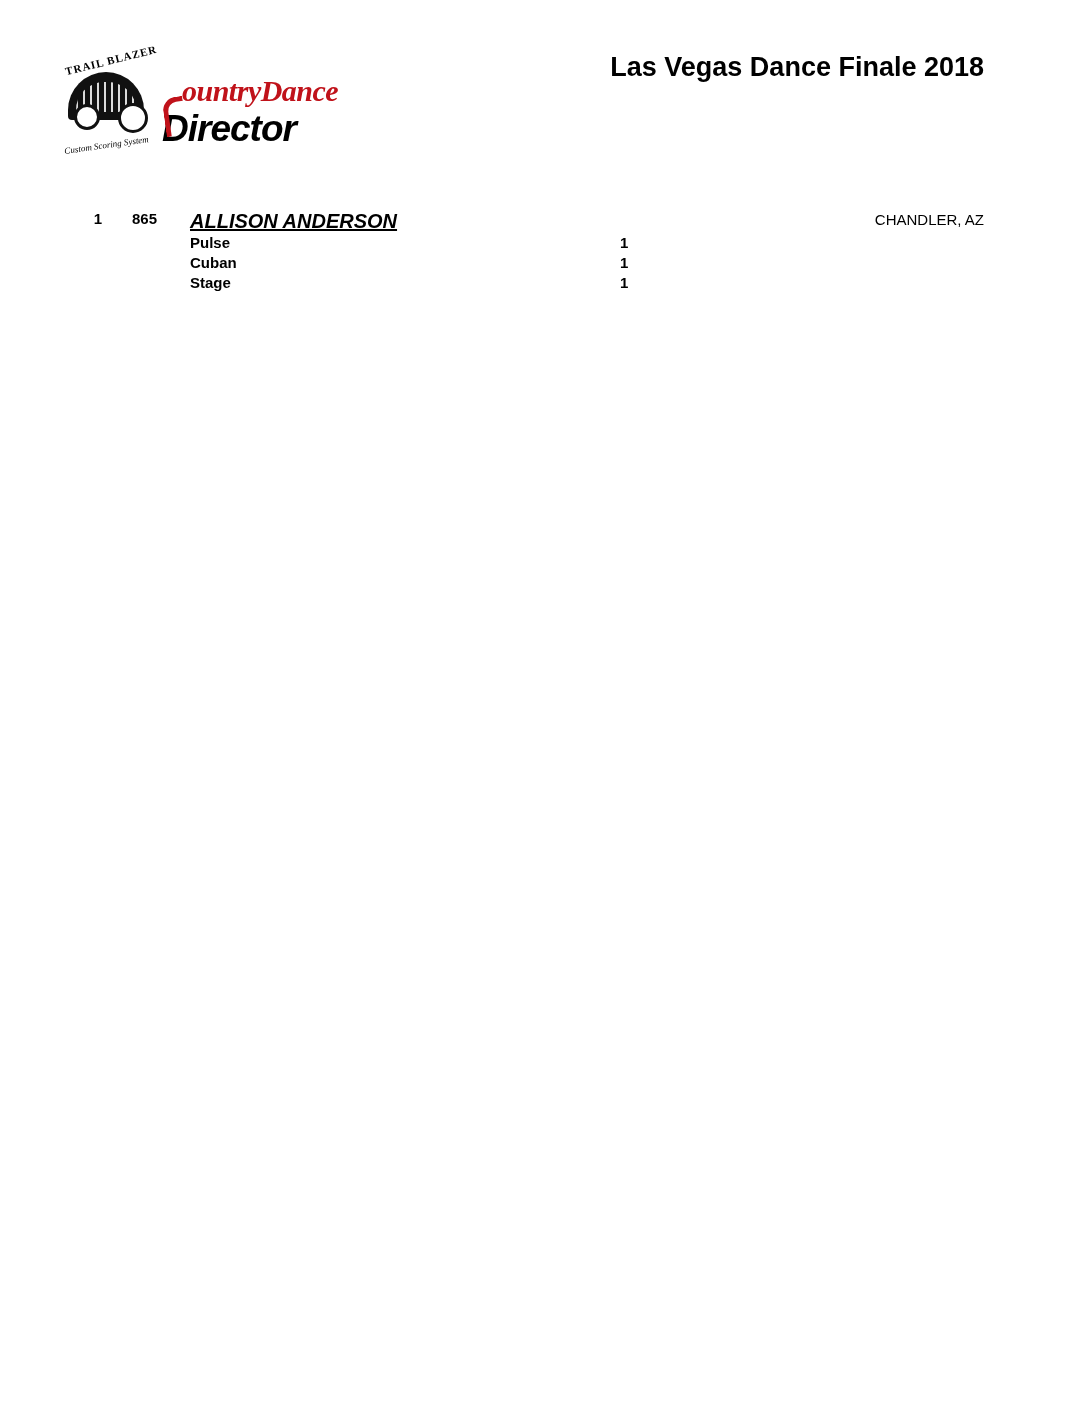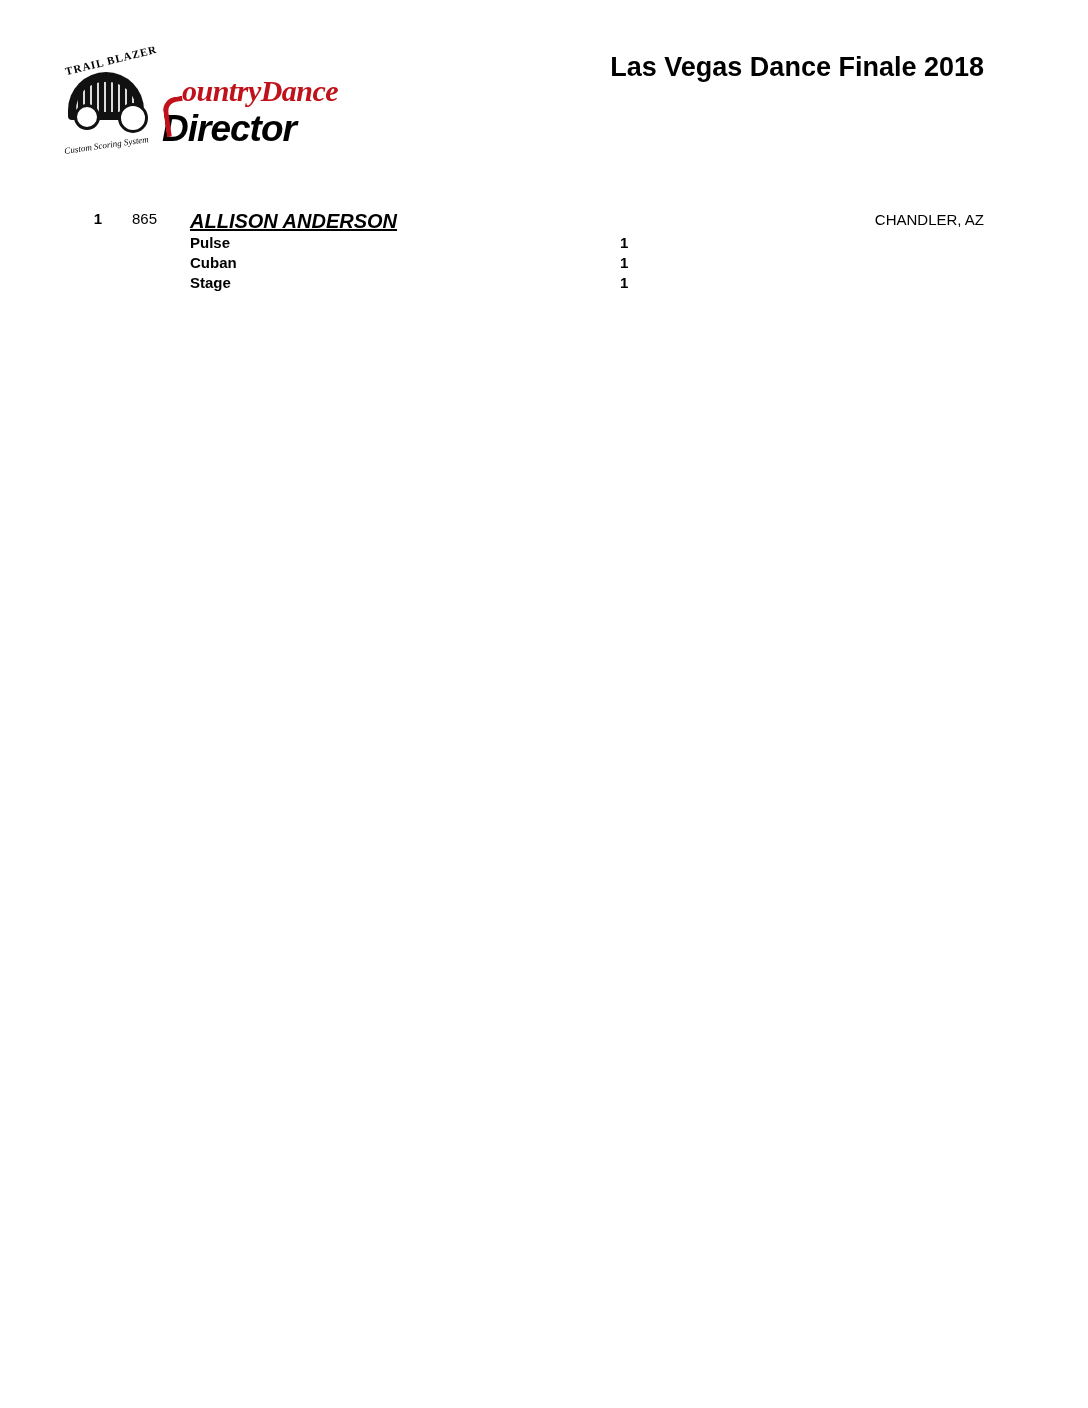--- a/index.html
+++ b/index.html
@@ -201,21 +201,21 @@
     font-size: 15px;
     font-weight: bold;
   }
   .number {
     position: absolute;
     left: 132px;
     top: 0;
     width: 40px;
     text-align: left;
     font-size: 15px;
-    font-weight: normal;
+    font-weight: bold;
   }
   .name {
     position: absolute;
     left: 190px;
     top: 0;
     font-size: 20px;
     font-weight: bold;
     font-style: italic;
     text-decoration: underline;
     white-space: nowrap;

